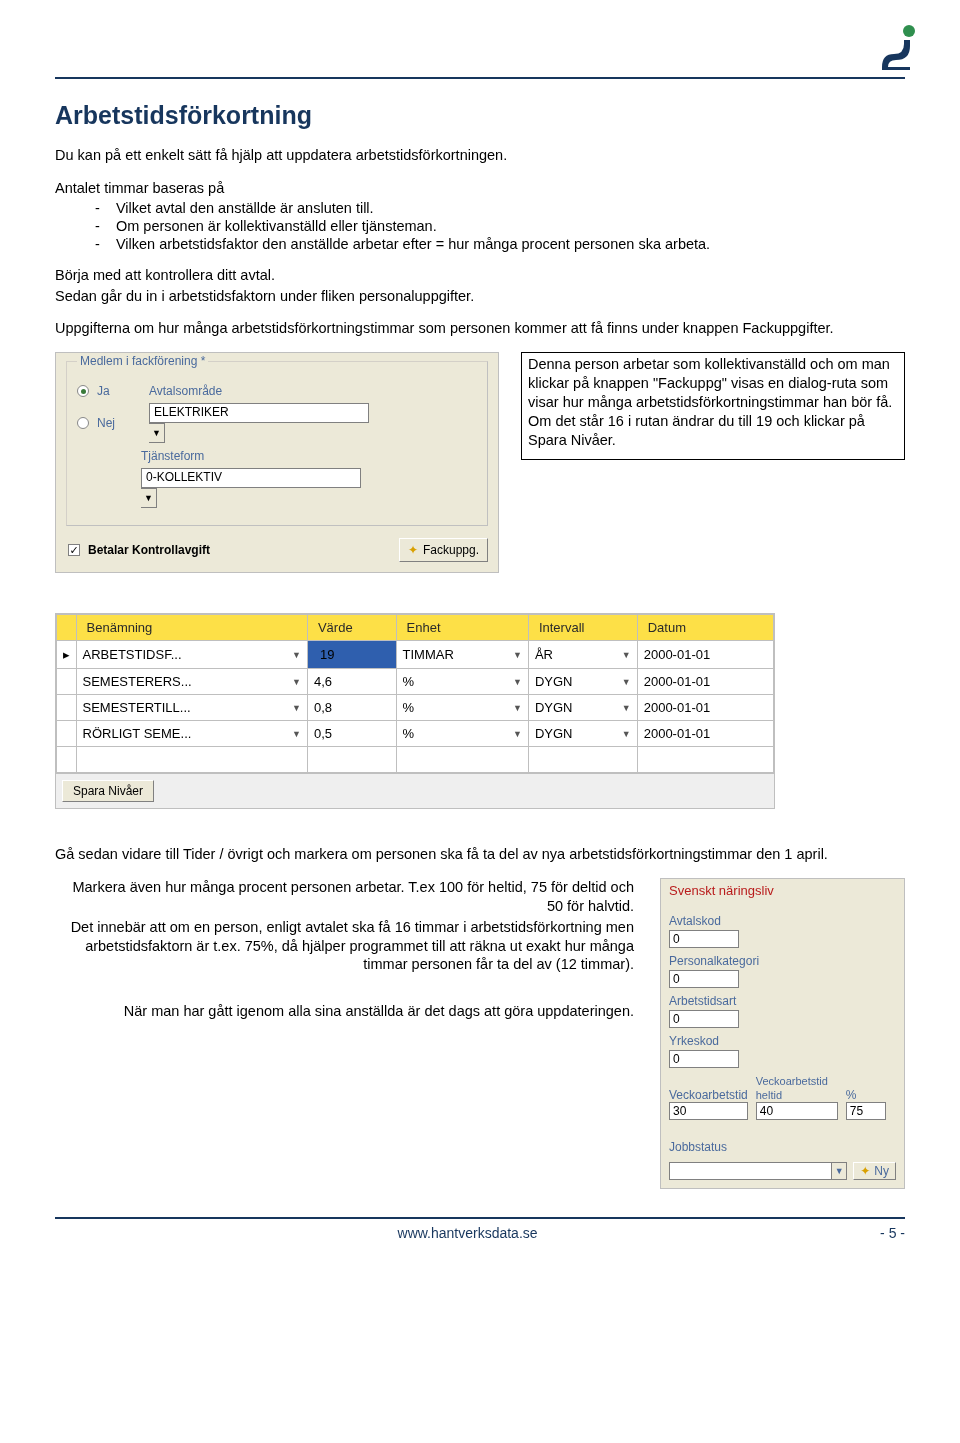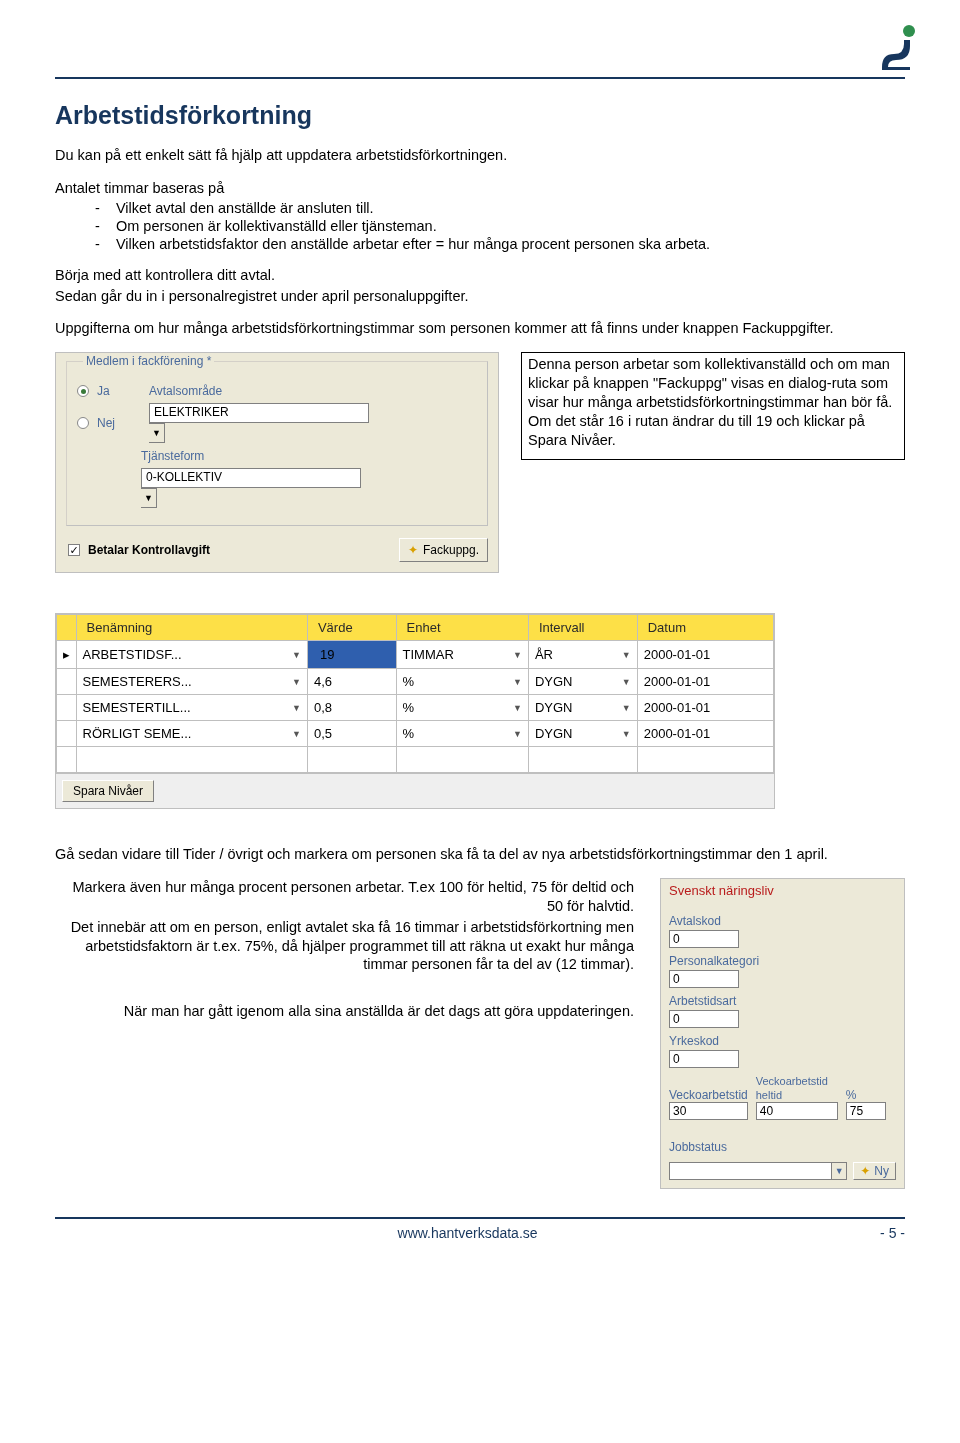--- a/index.html
+++ b/index.html
@@ -66,21 +66,21 @@
     margin: 8px 10px 0 10px;
     border: 1px solid #c0c0c0;
     border-top: 1px solid #d4d0c8;
     border-left: 1px solid #d4d0c8;
     padding: 22px 10px 12px 10px;
     font-size: 12px;
     color: #4a6a9d;
   }
   .groupbox .legend {
     position: absolute;
-    top: -8px; left: 16px;
+    top: -8px; left: 10px;
     background: #ece9d8;
     padding: 0 3px;
     color: #4a6a9d;
     font-size: 12px;
   }
   .radio-line { display: flex; align-items: center; gap: 8px; margin-bottom: 5px; }
   .radio-dot {
     width:12px;height:12px;border-radius:50%;
     background:#fff;border:1px solid #888;display:flex;align-items:center;justify-content:center;
   }
@@ -173,21 +173,21 @@
   <h1>Arbetstidsförkortning</h1>
 
   <p>Du kan på ett enkelt sätt få hjälp att uppdatera arbetstidsförkortningen.</p>
   <p class="nomb">Antalet timmar baseras på</p>
   <div class="bullets">
     <div>-&nbsp;&nbsp;&nbsp;&nbsp;Vilket avtal den anställde är ansluten till.</div>
     <div>-&nbsp;&nbsp;&nbsp;&nbsp;Om personen är kollektivanställd eller tjänsteman.</div>
     <div>-&nbsp;&nbsp;&nbsp;&nbsp;Vilken arbetstidsfaktor den anställde arbetar efter = hur många procent personen ska arbeta.</div>
   </div>
   <p class="nomb">Börja med att kontrollera ditt avtal.</p>
-  <p>Sedan går du in i personalregistret under april personaluppgifter.</p>
+  <p>Sedan går du in i arbetstidsfaktorn under fliken personaluppgifter.</p>
   <p>Uppgifterna om hur många arbetstidsförkortningstimmar som personen kommer att få finns under knappen Fackuppgifter.</p>
 
   <div class="content-row">
     <div class="left-col">
 
       <div class="ui-panel">
         <div class="groupbox">
           <span class="legend">Medlem i fackförening *</span>
           <div class="radio-line">
             <span class="radio-dot sel"></span>

